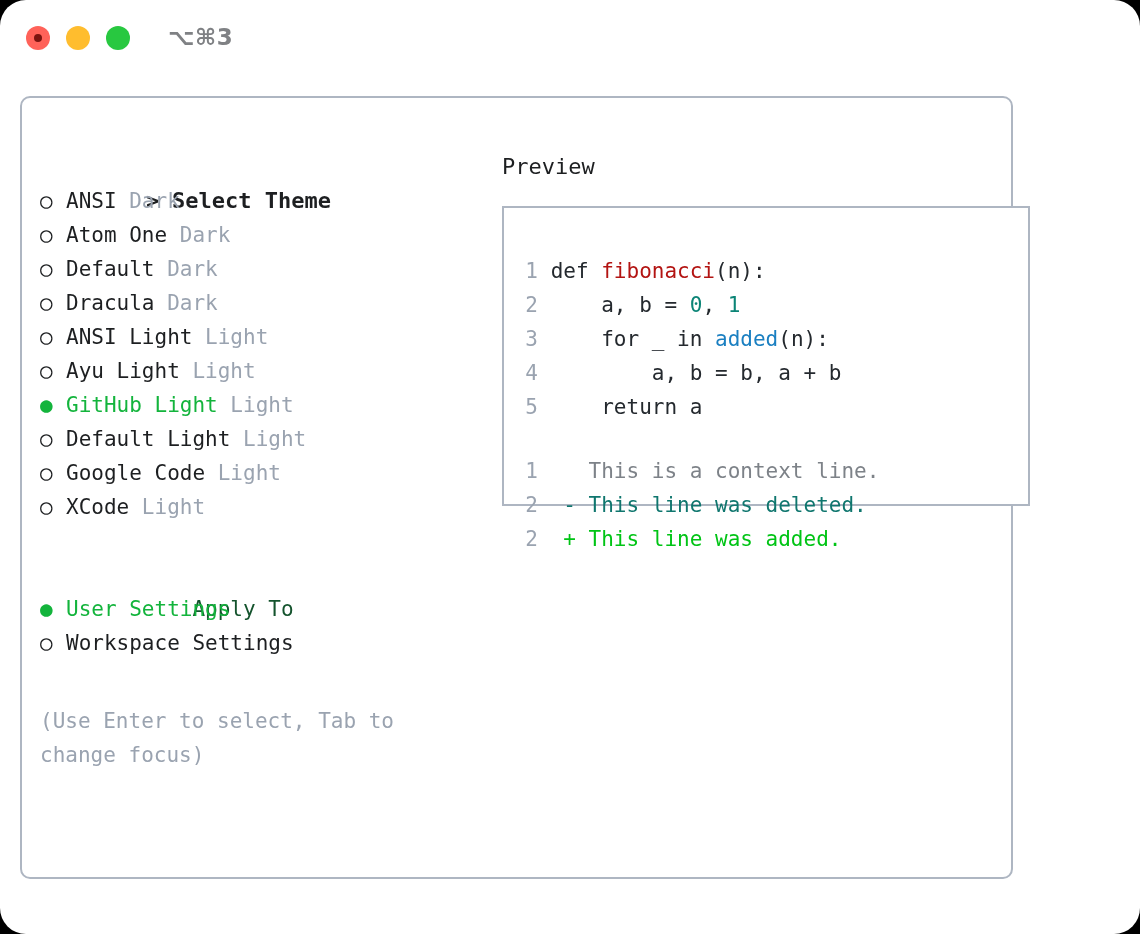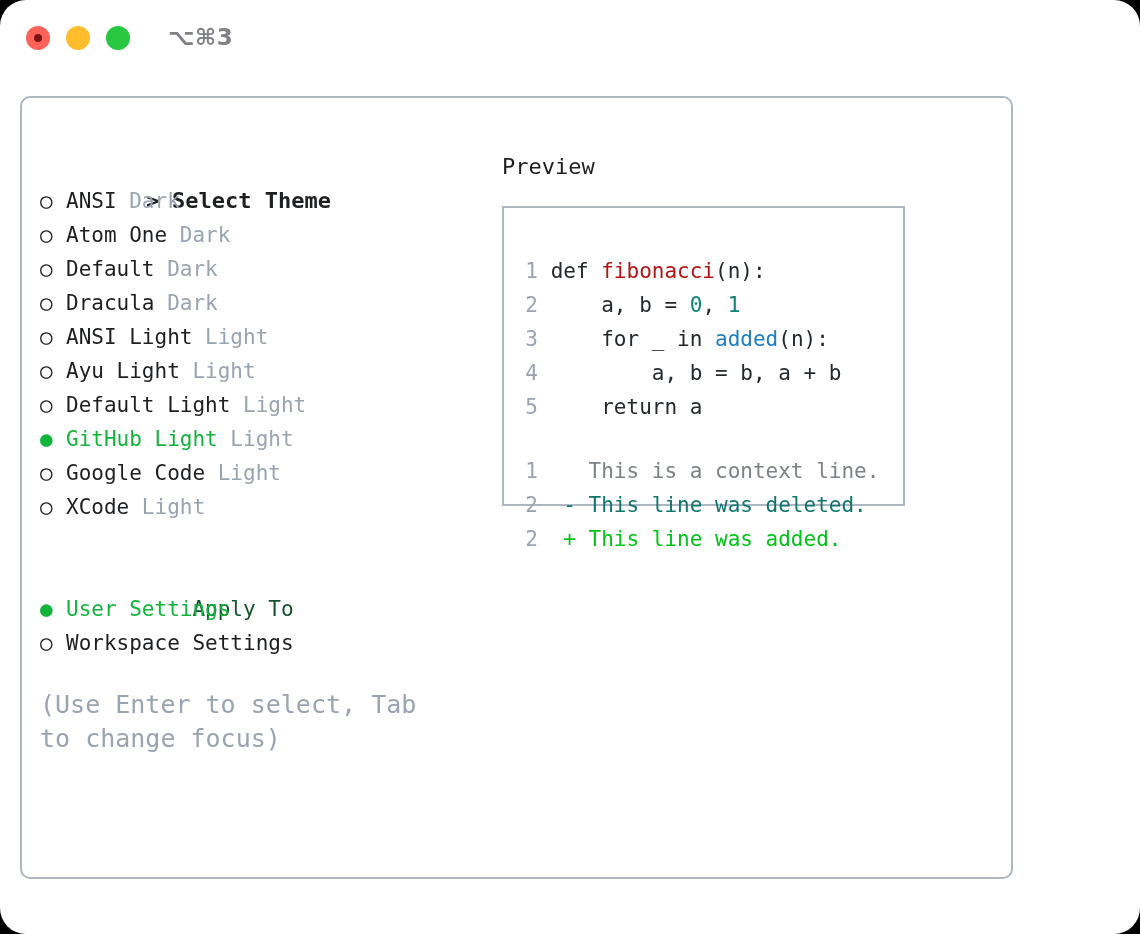--- a/index.html
+++ b/index.html
@@ -102,22 +102,22 @@
   .row.selected .label { color: #13b43c; }
   .label { color: #1d1f21; }
   .tag {
     color: #9aa3b0;
   }
 
   #apply-section { margin-top: 34px; }
   .row.subheader .label { color: #14532d; }
 
   #hint {
-    margin-top: 28px;
-    font-size: 25px;
+    margin-top: 44px;
+    font-size: 21px;
     line-height: 34px;
     color: #9aa3b0;
     width: 400px;
     white-space: pre-wrap;
   }
 
   
   #right-col {
     position: absolute;
     left: 480px;
@@ -126,21 +126,21 @@
   }
   #preview-title {
     font-size: 22px;
     font-weight: normal;
     color: #1d1f21;
     line-height: 34px;
     white-space: pre;
   }
   #preview-box {
     margin-top: 22px;
-    width: 403px;
+    width: 528px;
     height: 300px;
     border: 2px solid #aeb6c2;
     background: #ffffff;
     box-sizing: border-box;
     padding: 46px 0 0 20px;
   }
   .cline {
     font-size: 21px;
     line-height: 34px;
     white-space: pre;
@@ -181,22 +181,22 @@
         <span class="marker caret">&gt;</span><span class="label">Select Theme</span>
       </div>
 
       <div id="theme-rows">
           <div class="row"><span class="marker">○</span><span class="label">ANSI</span><span class="tag"> Dark</span></div>
           <div class="row"><span class="marker">○</span><span class="label">Atom One</span><span class="tag"> Dark</span></div>
           <div class="row"><span class="marker">○</span><span class="label">Default</span><span class="tag"> Dark</span></div>
           <div class="row"><span class="marker">○</span><span class="label">Dracula</span><span class="tag"> Dark</span></div>
           <div class="row"><span class="marker">○</span><span class="label">ANSI Light</span><span class="tag"> Light</span></div>
           <div class="row"><span class="marker">○</span><span class="label">Ayu Light</span><span class="tag"> Light</span></div>
+          <div class="row selected"><span class="marker sel">●</span><span class="label">GitHub Light</span><span class="tag"> Light</span></div>
           <div class="row"><span class="marker">○</span><span class="label">Default Light</span><span class="tag"> Light</span></div>
-          <div class="row selected"><span class="marker sel">●</span><span class="label">GitHub Light</span><span class="tag"> Light</span></div>
           <div class="row"><span class="marker">○</span><span class="label">Google Code</span><span class="tag"> Light</span></div>
           <div class="row"><span class="marker">○</span><span class="label">XCode</span><span class="tag"> Light</span></div>
         </div>
 
       <div id="apply-section">
         <div class="row subheader">
           <span class="marker"> </span><span class="label">Apply To</span>
         </div>
         <div id="apply-rows">
             <div class="row selected"><span class="marker sel">●</span><span class="label">User Settings</span></div>

